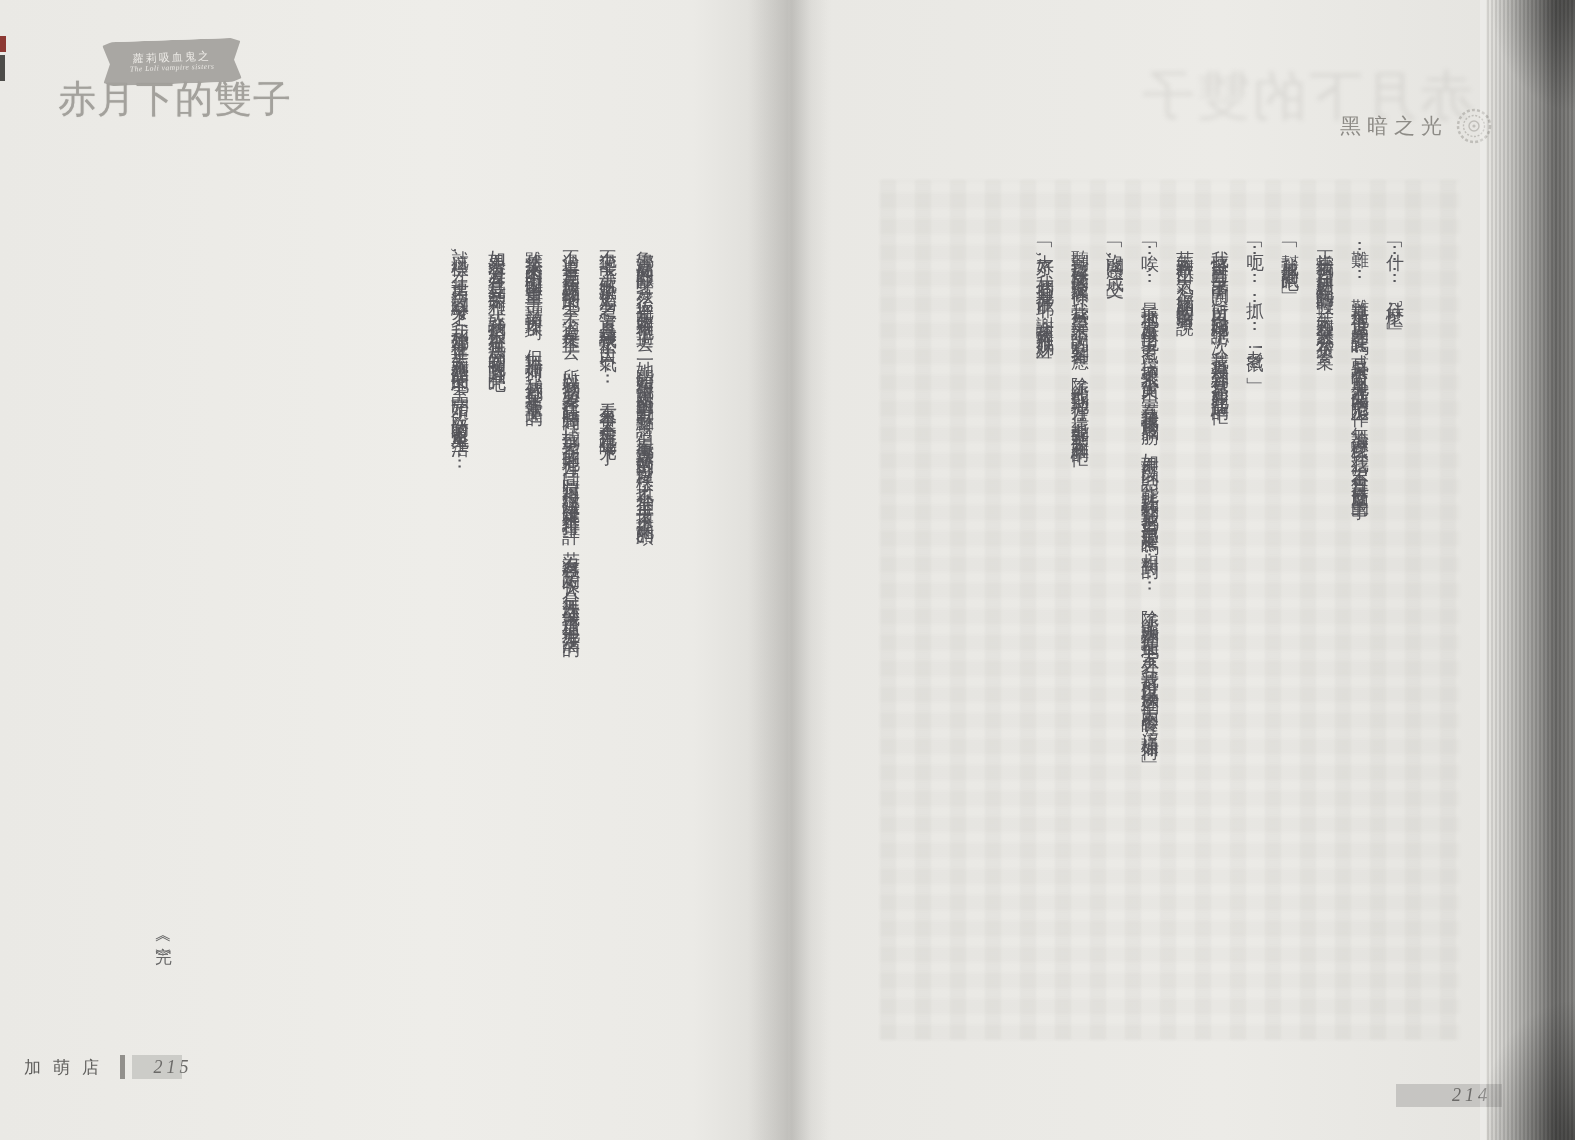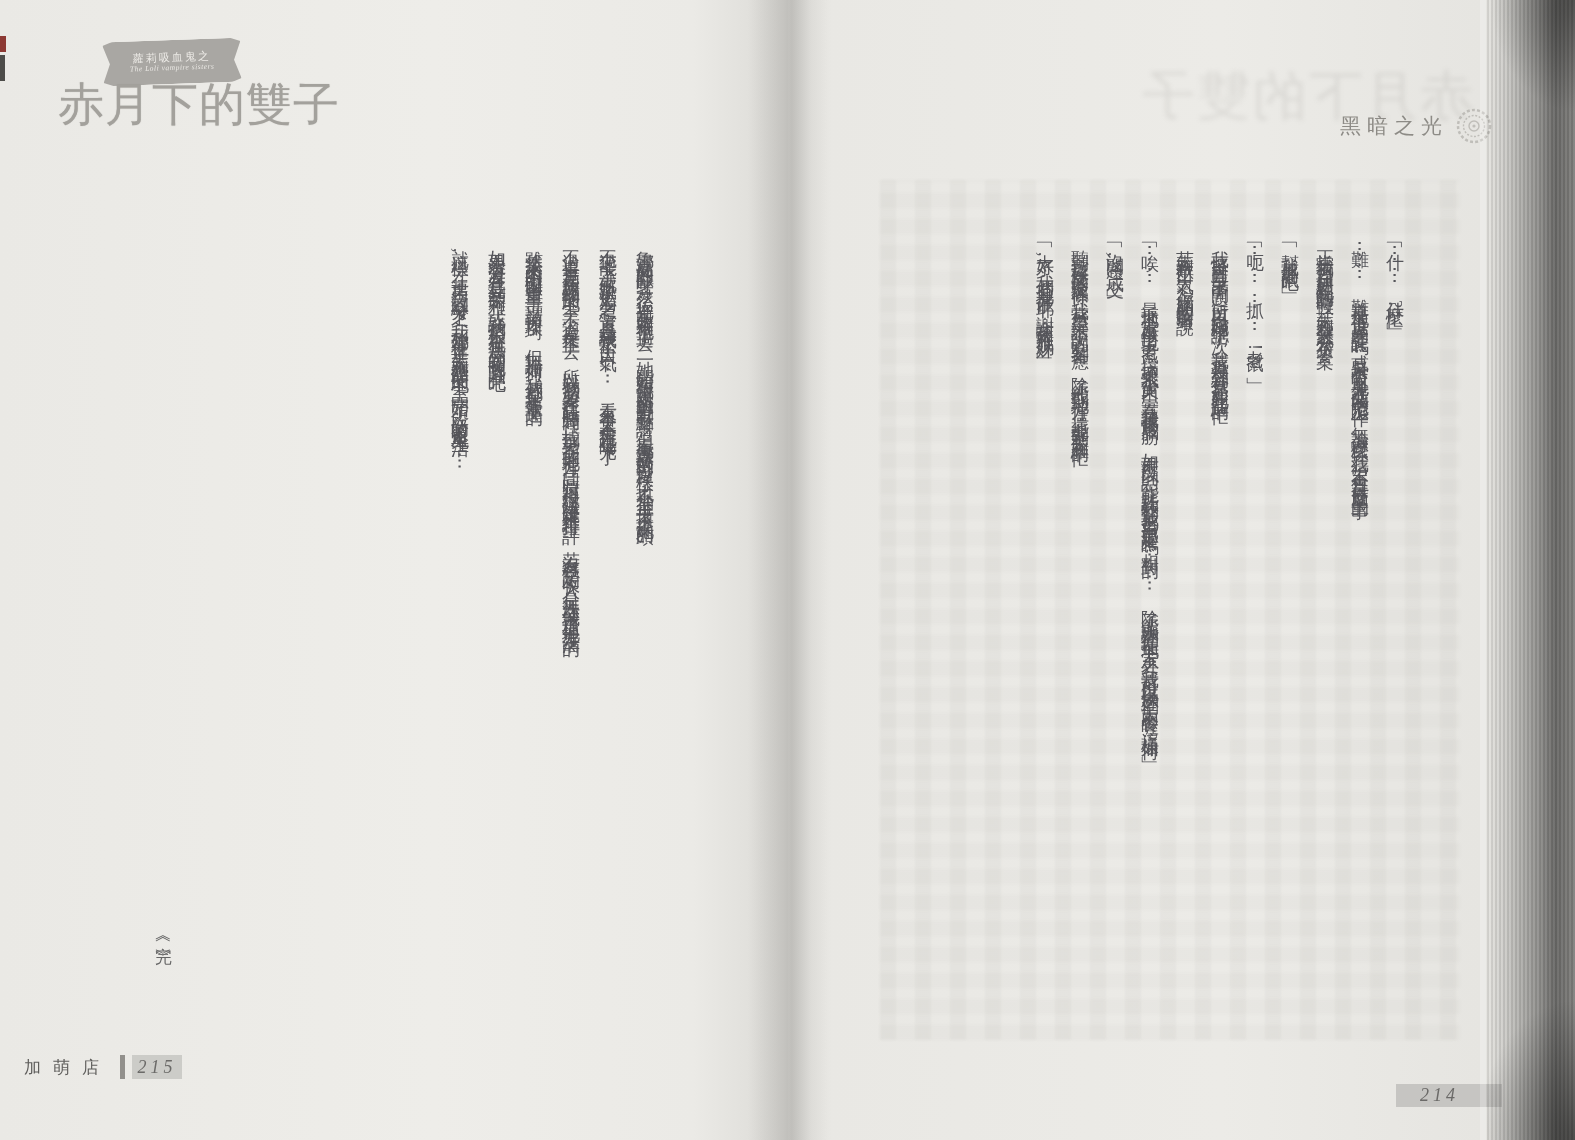--- a/index.html
+++ b/index.html
@@ -31,21 +31,21 @@
     position:absolute;left:103px;top:40px;width:138px;height:44px;
     background:#a9a7a3;color:#eceae6;text-align:center;
     transform:rotate(-2deg);
     clip-path:polygon(0 8%,7% 0,93% 0,100% 8%,95% 50%,100% 92%,93% 100%,7% 100%,0 92%,5% 50%);
     display:flex;flex-direction:column;justify-content:center;gap:1px;
   }
   .banner .cn{font-size:11px;letter-spacing:2px;line-height:1.1;}
   .banner .en{font-size:7.5px;letter-spacing:.5px;line-height:1.1;font-style:italic;}
   .big-title{
     position:absolute;left:58px;top:74px;
-    font-size:46px;letter-spacing:1px;color:#a3a19c;white-space:nowrap;
+    font-size:38px;letter-spacing:1px;color:#a3a19c;white-space:nowrap;
     text-shadow:0 0 1px rgba(120,118,112,.4);
   }
   .running-head{position:absolute;left:1340px;top:108px;display:flex;align-items:center;gap:8px;}
   .running-head .chapter{font-size:21px;letter-spacing:6px;color:#8d8b86;white-space:nowrap;}
   .medallion{width:36px;height:36px;opacity:.75;}
 
   
   .ghost-title{
     position:absolute;left:1138px;top:60px;
     font-size:54px;letter-spacing:2px;color:#8e8b86;white-space:nowrap;
@@ -69,21 +69,21 @@
   .end-mark{
     position:absolute;left:152px;top:930px;writing-mode:vertical-rl;
     font-size:17px;letter-spacing:4px;color:#666;
   }
 
   
   .footer-left{position:absolute;left:24px;top:1055px;display:flex;align-items:center;gap:7px;}
   .shop-label{font-size:17px;letter-spacing:12px;color:#5f5e5c;white-space:nowrap;}
   .footer-divider{width:5px;height:24px;background:#92908c;margin-left:2px;}
   .num-band-left{width:50px;height:24px;background:#ccccc8;display:flex;align-items:center;justify-content:center;}
-  .page-num{font-style:italic;font-size:18px;letter-spacing:4px;color:#6b6a68;}
+  .page-num{font-style:italic;font-size:18px;letter-spacing:4px;color:#6b6a68;margin-left:32px;}
   .footer-right{position:absolute;left:1396px;top:1084px;width:106px;height:23px;background:#c6c5c2;
     display:flex;align-items:center;padding-left:24px;box-sizing:border-box;}
 </style>
 </head>
 <body>
 
 <div class="scan">
 
   <div class="page page-left">
     <div class="edge-mark-red"></div>

